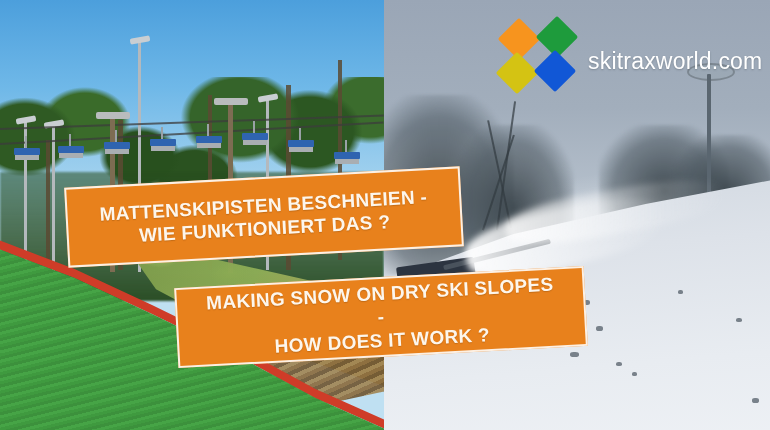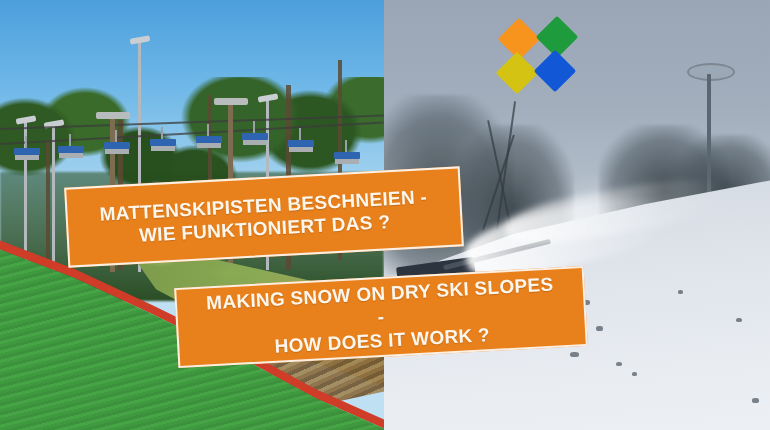--- a/index.html
+++ b/index.html
@@ -363,20 +363,21 @@
     <div class="r-speck" style="left:368px;top:398px;width:7px;height:5px;"></div>
   </div>
 
   <div class="logo">
     <div class="diamonds">
       <div class="dia tl" style="background:#F7941E;"></div>
       <div class="dia tr" style="background:#1E9B3C;"></div>
       <div class="dia bl" style="background:#D4C313;"></div>
       <div class="dia br" style="background:#1157D6;"></div>
     </div>
+    <div class="site-name">skitraxworld.com</div>
   </div>
 
   <div class="banner" id="banner-de" style="background: rgb(232, 129, 28); color: rgb(253, 246, 236);">
     <span>
       <span>MATTENSKIPISTEN BESCHNEIEN -</span>
       <span>WIE FUNKTIONIERT DAS ?</span>
     </span>
   </div>
 
   <div class="banner" id="banner-en" style="background: rgb(232, 129, 28); color: rgb(253, 246, 236);">

